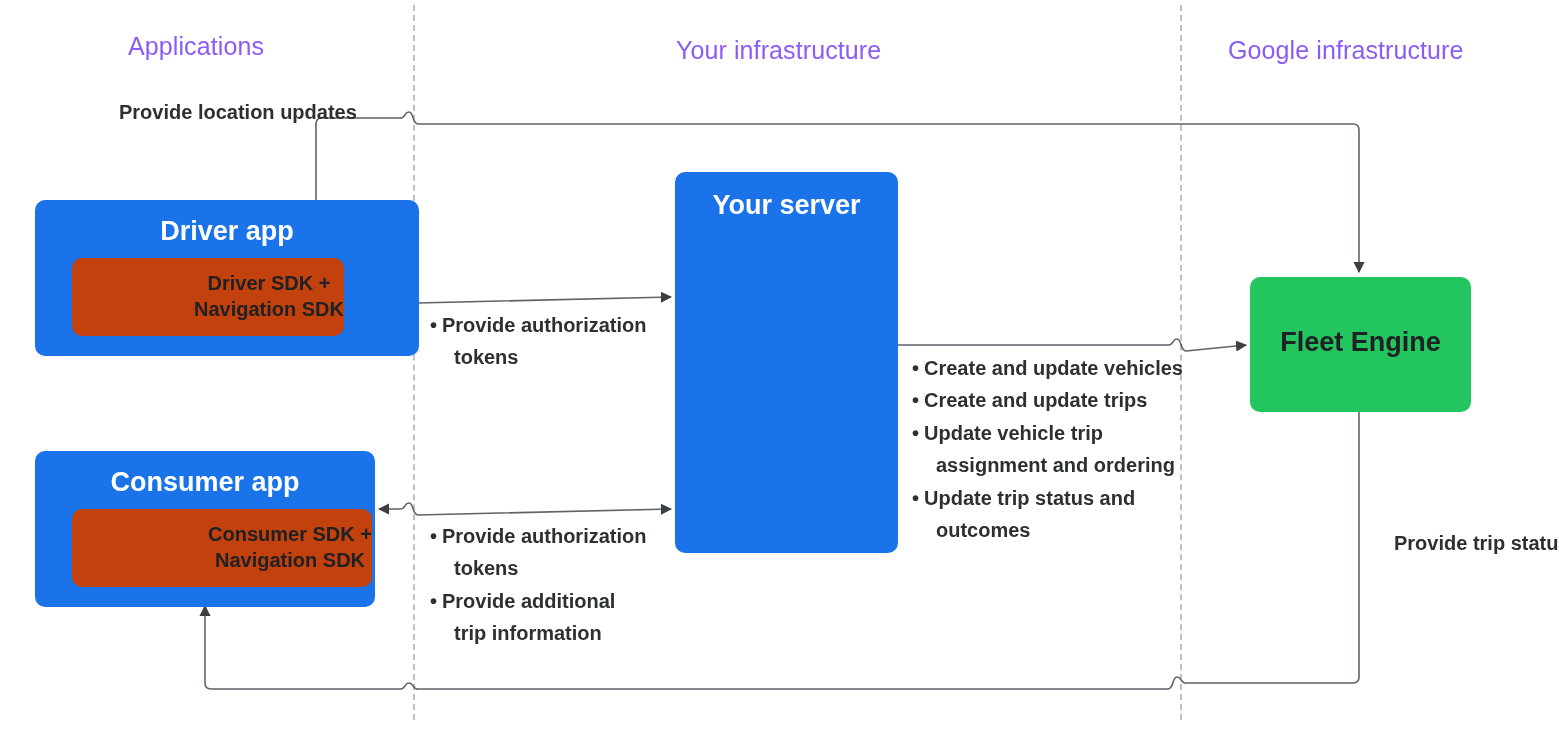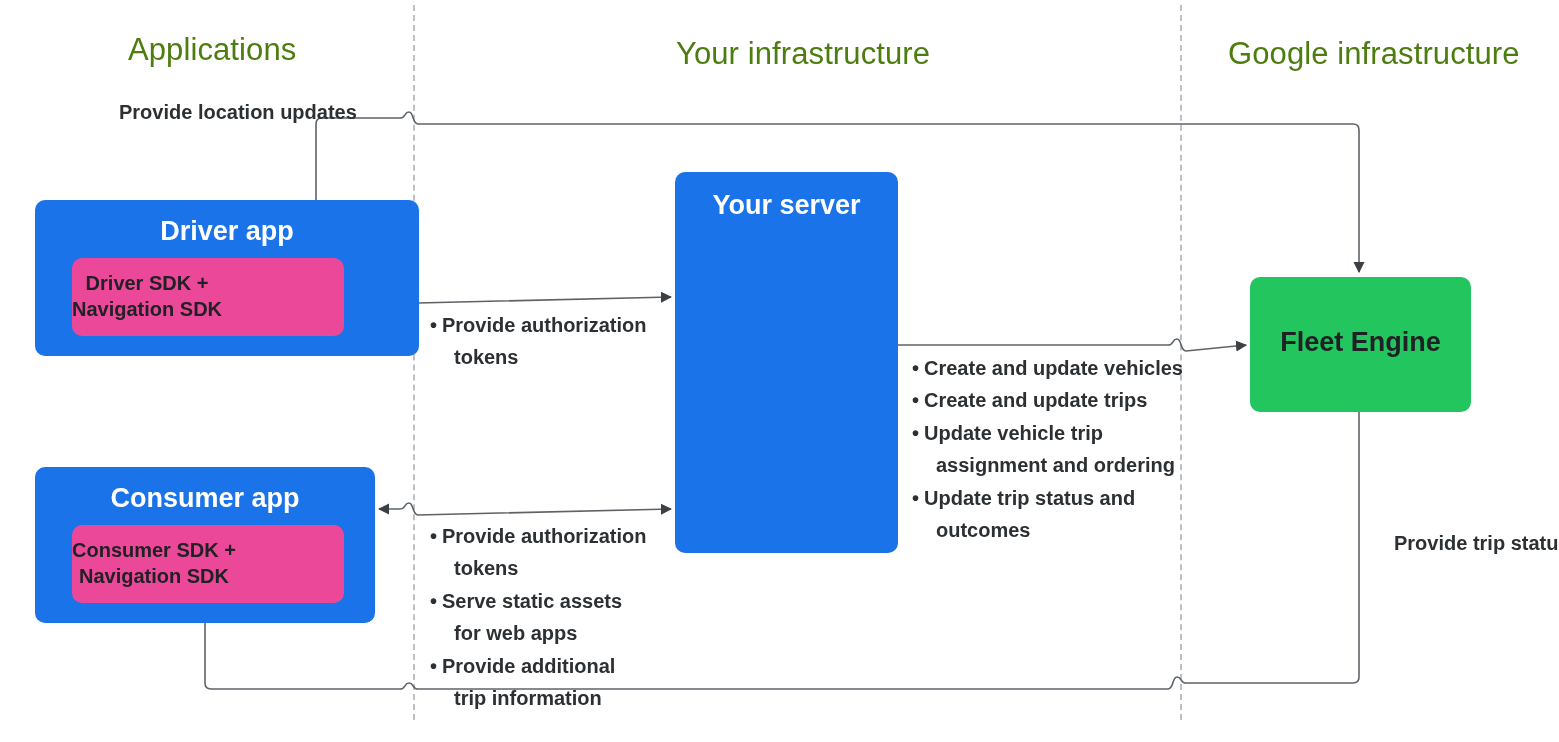--- a/index.html
+++ b/index.html
@@ -1,32 +1,32 @@
 <!DOCTYPE html>
 <html><head>
 <meta charset="utf-8">
 <style>
   html,body{margin:0;padding:0;background:#ffffff;}
   body{font-family:"Liberation Sans","DejaVu Sans",sans-serif;}
   #stage{position:relative;width:1559px;height:742px;background:#fff;overflow:hidden;}
 
-  .zone-label{position:absolute;color:#4d7c0f;font-size:31px;font-weight:400;
+  .zone-label{position:absolute;color:#8b5cf6;font-size:25px;font-weight:400;
               letter-spacing:.1px;white-space:nowrap;}
 
   .divider{position:absolute;width:0;border-left:2px dashed #bdc1c6;}
 
   .node{position:absolute;box-sizing:border-box;border-radius:10px;}
   .node.blue{background:#1a73e8;}
   .node.yellow{background:#22c55e;}
 
   .node-title{position:absolute;left:0;right:0;text-align:center;
               font-weight:700;color:#ffffff;font-size:27px;white-space:nowrap;}
 
-  .sdk-box{position:absolute;border-radius:10px;background:#ec4899;
-           display:flex;align-items:center;justify-content:flex-start;}
+  .sdk-box{position:absolute;border-radius:10px;background:#c2410c;
+           display:flex;align-items:center;justify-content:flex-end;}
   .sdk-text{color:#202124;font-weight:700;font-size:20px;line-height:1.28;
             text-align:center;white-space:pre-line;}
 
   .fe-text{position:absolute;left:0;right:0;text-align:center;color:#202124;
            font-weight:700;font-size:27px;white-space:nowrap;}
 
   .edge-label{position:absolute;font-size:20px;font-weight:700;color:#2c3033;
               line-height:1.62;white-space:nowrap;}
   .edge-label ul{margin:0;padding:0;list-style:none;}
   .edge-label li{position:relative;padding-left:12px;}
@@ -74,23 +74,23 @@
   </svg>
 
   <div class="node blue" style="left:35px;top:200px;width:384px;height:156px;">
     <div class="node-title" style="top:16px;">Driver app</div>
     <div class="sdk-box" style="left:37px;top:58px;width:272px;height:78px;">
       <div class="sdk-text">Driver SDK +
 Navigation SDK</div>
     </div>
   </div>
 
-  <div class="node blue" style="left:35px;top:467px;width:340px;height:156px;">
+  <div class="node blue" style="left:35px;top:451px;width:340px;height:156px;">
     <div class="node-title" style="top:16px;">Consumer app</div>
-    <div class="sdk-box" style="left:37px;top:58px;width:272px;height:78px;">
+    <div class="sdk-box" style="left:37px;top:58px;width:300px;height:78px;">
       <div class="sdk-text">Consumer SDK +
 Navigation SDK</div>
     </div>
   </div>
 
   <div class="node blue" style="left:675px;top:172px;width:223px;height:381px;">
     <div class="node-title" style="top:18px;">Your server</div>
   </div>
 
   <div class="node yellow" style="left:1250px;top:277px;width:221px;height:135px;">
@@ -106,24 +106,20 @@
         <span class="cont" style="display:inline-block">tokens</span>
       </li>
     </ul>
   </div>
 
   <div class="edge-label" style="left:430px;top:520px;">
     <ul>
       <li>
         <span>Provide authorization</span><br>
         <span class="cont" style="display:inline-block">tokens</span>
-      </li>
-      <li>
-        <span>Serve static assets</span><br>
-        <span class="cont" style="display:inline-block">for web apps</span>
       </li>
       <li>
         <span>Provide additional</span><br>
         <span class="cont" style="display:inline-block">trip information</span>
       </li>
     </ul>
   </div>
 
   <div class="edge-label" style="left:912px;top:352px;">
     <ul>

